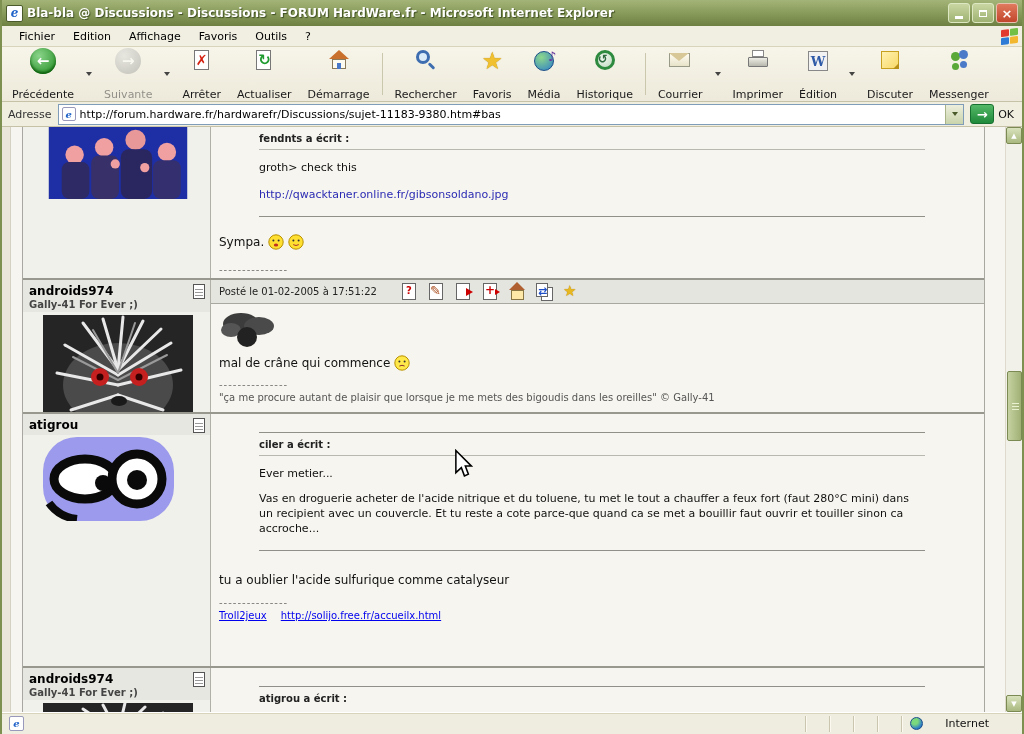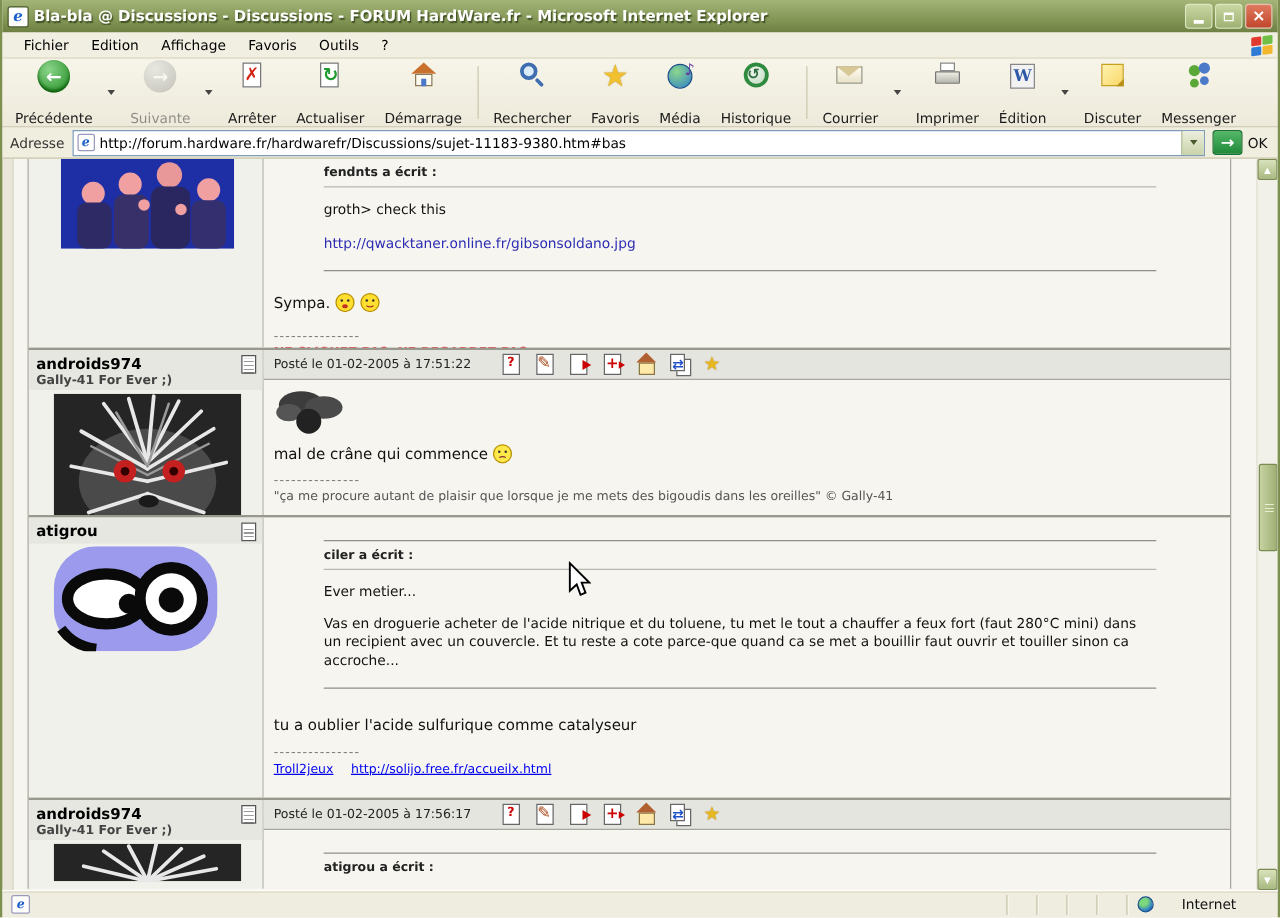--- a/index.html
+++ b/index.html
@@ -407,21 +407,21 @@
                     <circle cx="10.6" cy="6.4" r="1" fill="#333"></circle>
                     <path d="M5.4 11 q2.6 -1.4 5.2 0" stroke="#833" fill="none"></path>
                   </svg>
               </div>
               <div class="dashes" style="margin-top:8px">---------------</div>
               <div class="sig">"ça me procure autant de plaisir que lorsque je me mets des bigoudis dans les oreilles" © Gally-41</div>
             </div>
           </div>
         </div>
 
-        <div class="post" style="height:226px">
+        <div class="post" style="height:254px">
           <div class="ucol">
             <div class="uhead">
               <div>
                   <div class="uname">atigrou</div>
                 </div>
               <span class="profile-icon"></span>
             </div>
             <div class="avatar" style="margin-top:2px">
               <svg width="131" height="84" viewBox="0 0 131 84">
                 <rect width="131" height="84" rx="34" fill="#9B9AEC"></rect>
@@ -472,34 +472,20 @@
                     <path d="M75 30 L82 0"></path>
                     <path d="M75 30 L102 4"></path>
                     <path d="M75 30 L120 10"></path>
                     <path d="M75 30 L24 18"></path>
                     <path d="M75 30 L130 20"></path>
                 </g>
               </svg>
             </div>
           </div>
           <div class="ccol">
-            <div class="phead">
-              <span class="posted">Posté le 01-02-2005 à 17:56:17</span>
-              <span class="actions">
-                  <span class="aicon ai-reply-quote pagebase"></span>
-                  <span class="aicon ai-edit pagebase"></span>
-                  <span class="aicon ai-forward pagebase"></span>
-                  <span class="aicon ai-add pagebase">
-                    <i></i>
-                  </span>
-                  <span class="aicon ai-home"></span>
-                  <span class="aicon ai-transfer"></span>
-                  <span class="aicon ai-star"></span>
-                </span>
-            </div>
             <div class="pbody">
               <div class="quote topline" style="border-bottom:none">
                 <div class="quote-author" style="border-bottom:none">atigrou a écrit :</div>
               </div>
             </div>
           </div>
         </div>
 
       </div>
 

